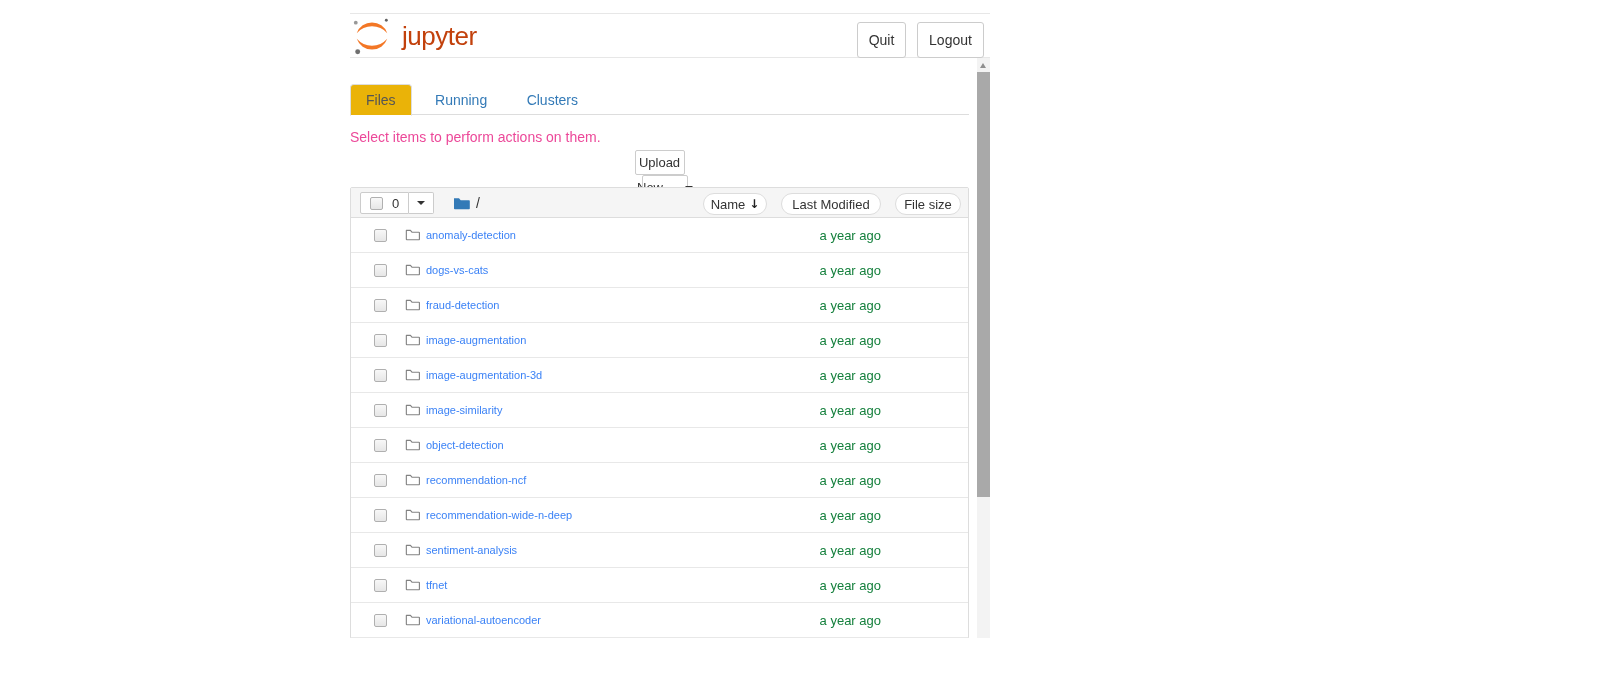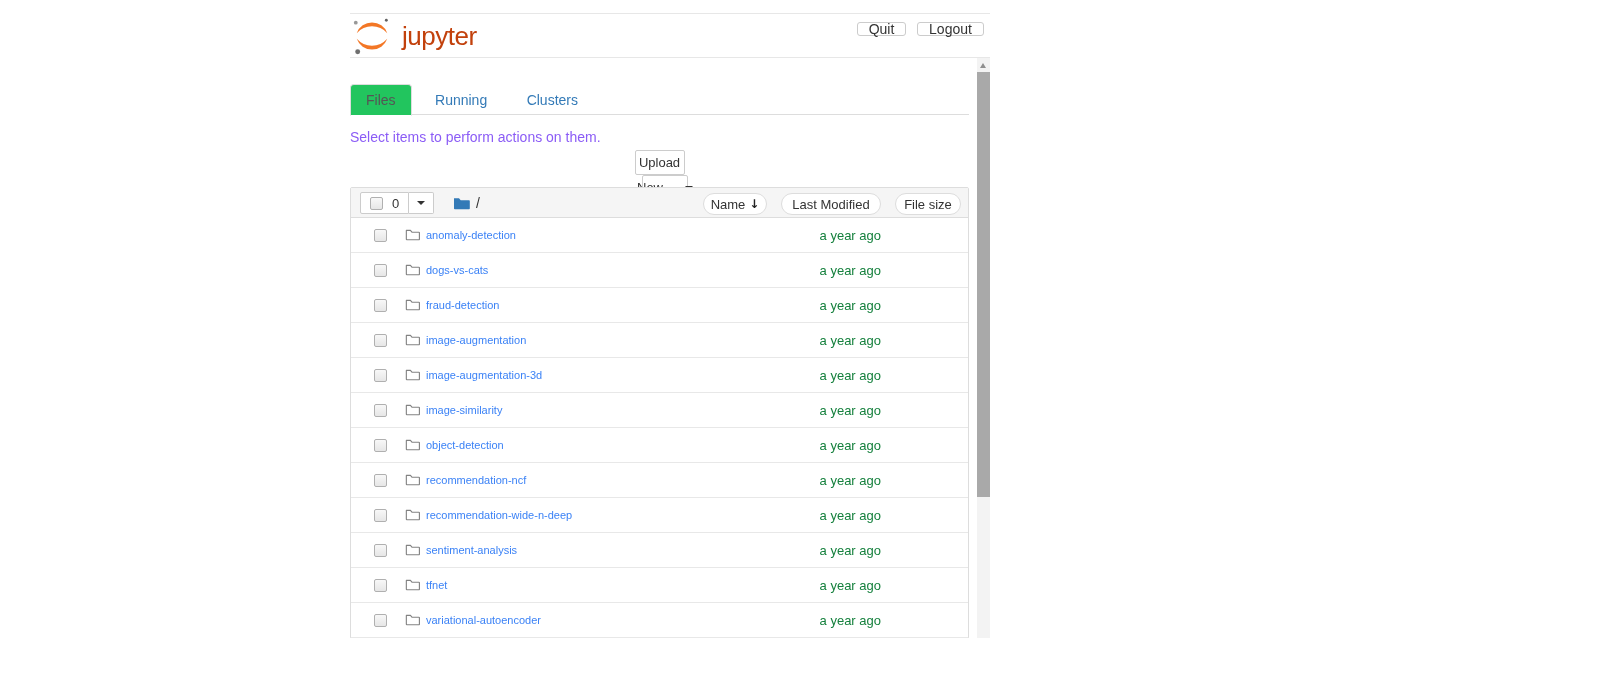--- a/index.html
+++ b/index.html
@@ -3,37 +3,37 @@
 <meta charset="utf-8">
 <style>
   * { box-sizing: border-box; margin: 0; padding: 0; }
   html, body { width: 1600px; height: 679px; background: #fff; font-family: "Liberation Sans", sans-serif; }
   .app { position: absolute; left: 350px; top: 13px; width: 640px; height: 666px; border-top: 1px solid #e7e7e7; }
 
   
   .topbar { position: relative; height: 44px; border-bottom: 1px solid #e7e7e7; }
   .logo { position: absolute; left: 1px; top: 1px; height: 42px; display: flex; align-items: center; }
   .logo-text { font-size: 26px; color: #c2410c; margin-left: 9px; letter-spacing: -0.5px; }
-  .topbtn { position: absolute; top: 8px; height: 14px; background: #fff; border: 1px solid #ccc; border-radius: 3px;
+  .topbtn { position: absolute; top: 8px; height: 36px; background: #fff; border: 1px solid #ccc; border-radius: 3px;
             font-size: 14px; color: #333; display: flex; align-items: center; justify-content: center; cursor: pointer;
             font-family: "Liberation Sans", sans-serif; }
   .quit-btn { right: 84px; width: 49px; }
   .logout-btn { right: 6px; width: 67px; }
 
   
   .scrollwrap { position: relative; height: 580px; overflow: hidden; }
 
   
   .tabs { position: absolute; top: 26px; left: 0; width: 619px; height: 31px; border-bottom: 1px solid #ddd; }
   .tab { display: inline-block; height: 31px; padding: 7px 15px; font-size: 14px; color: #337ab7; cursor: pointer;
          border: 1px solid transparent; border-radius: 4px 4px 0 0; margin-right: 3px; position: relative; top: 0; }
-  .tab.active { color: #555; background: #22c55e; border-color: #ddd; border-bottom-color: #fff; height: 32px; z-index: 2; }
-
-  
-  .hint { position: absolute; top: 71px; left: 0; font-size: 14px; color: #8b5cf6; }
+  .tab.active { color: #555; background: #eab308; border-color: #ddd; border-bottom-color: #fff; height: 32px; z-index: 2; }
+
+  
+  .hint { position: absolute; top: 71px; left: 0; font-size: 14px; color: #ec4899; }
 
   
   .toolbar { position: absolute; top: 92px; left: 0; width: 619px; display: flex; justify-content: flex-end; align-items: center; flex-direction: column; }
   .tbtn { height: 25px; background: #fff; border: 1px solid #ccc; border-radius: 2px; font-size: 13px; color: #333;
           display: flex; align-items: center; justify-content: center; cursor: pointer; font-family: "Liberation Sans", sans-serif; }
   .upload-btn { width: 50px; }
   .new-btn { width: 46px; margin-left: 11px; gap: 22px; }
   .refresh-btn { width: 22px; margin-left: 8px; }
   .caret { width: 0; height: 0; border-left: 4px solid transparent; border-right: 4px solid transparent; border-top: 4px solid #333; display: inline-block; }
 

